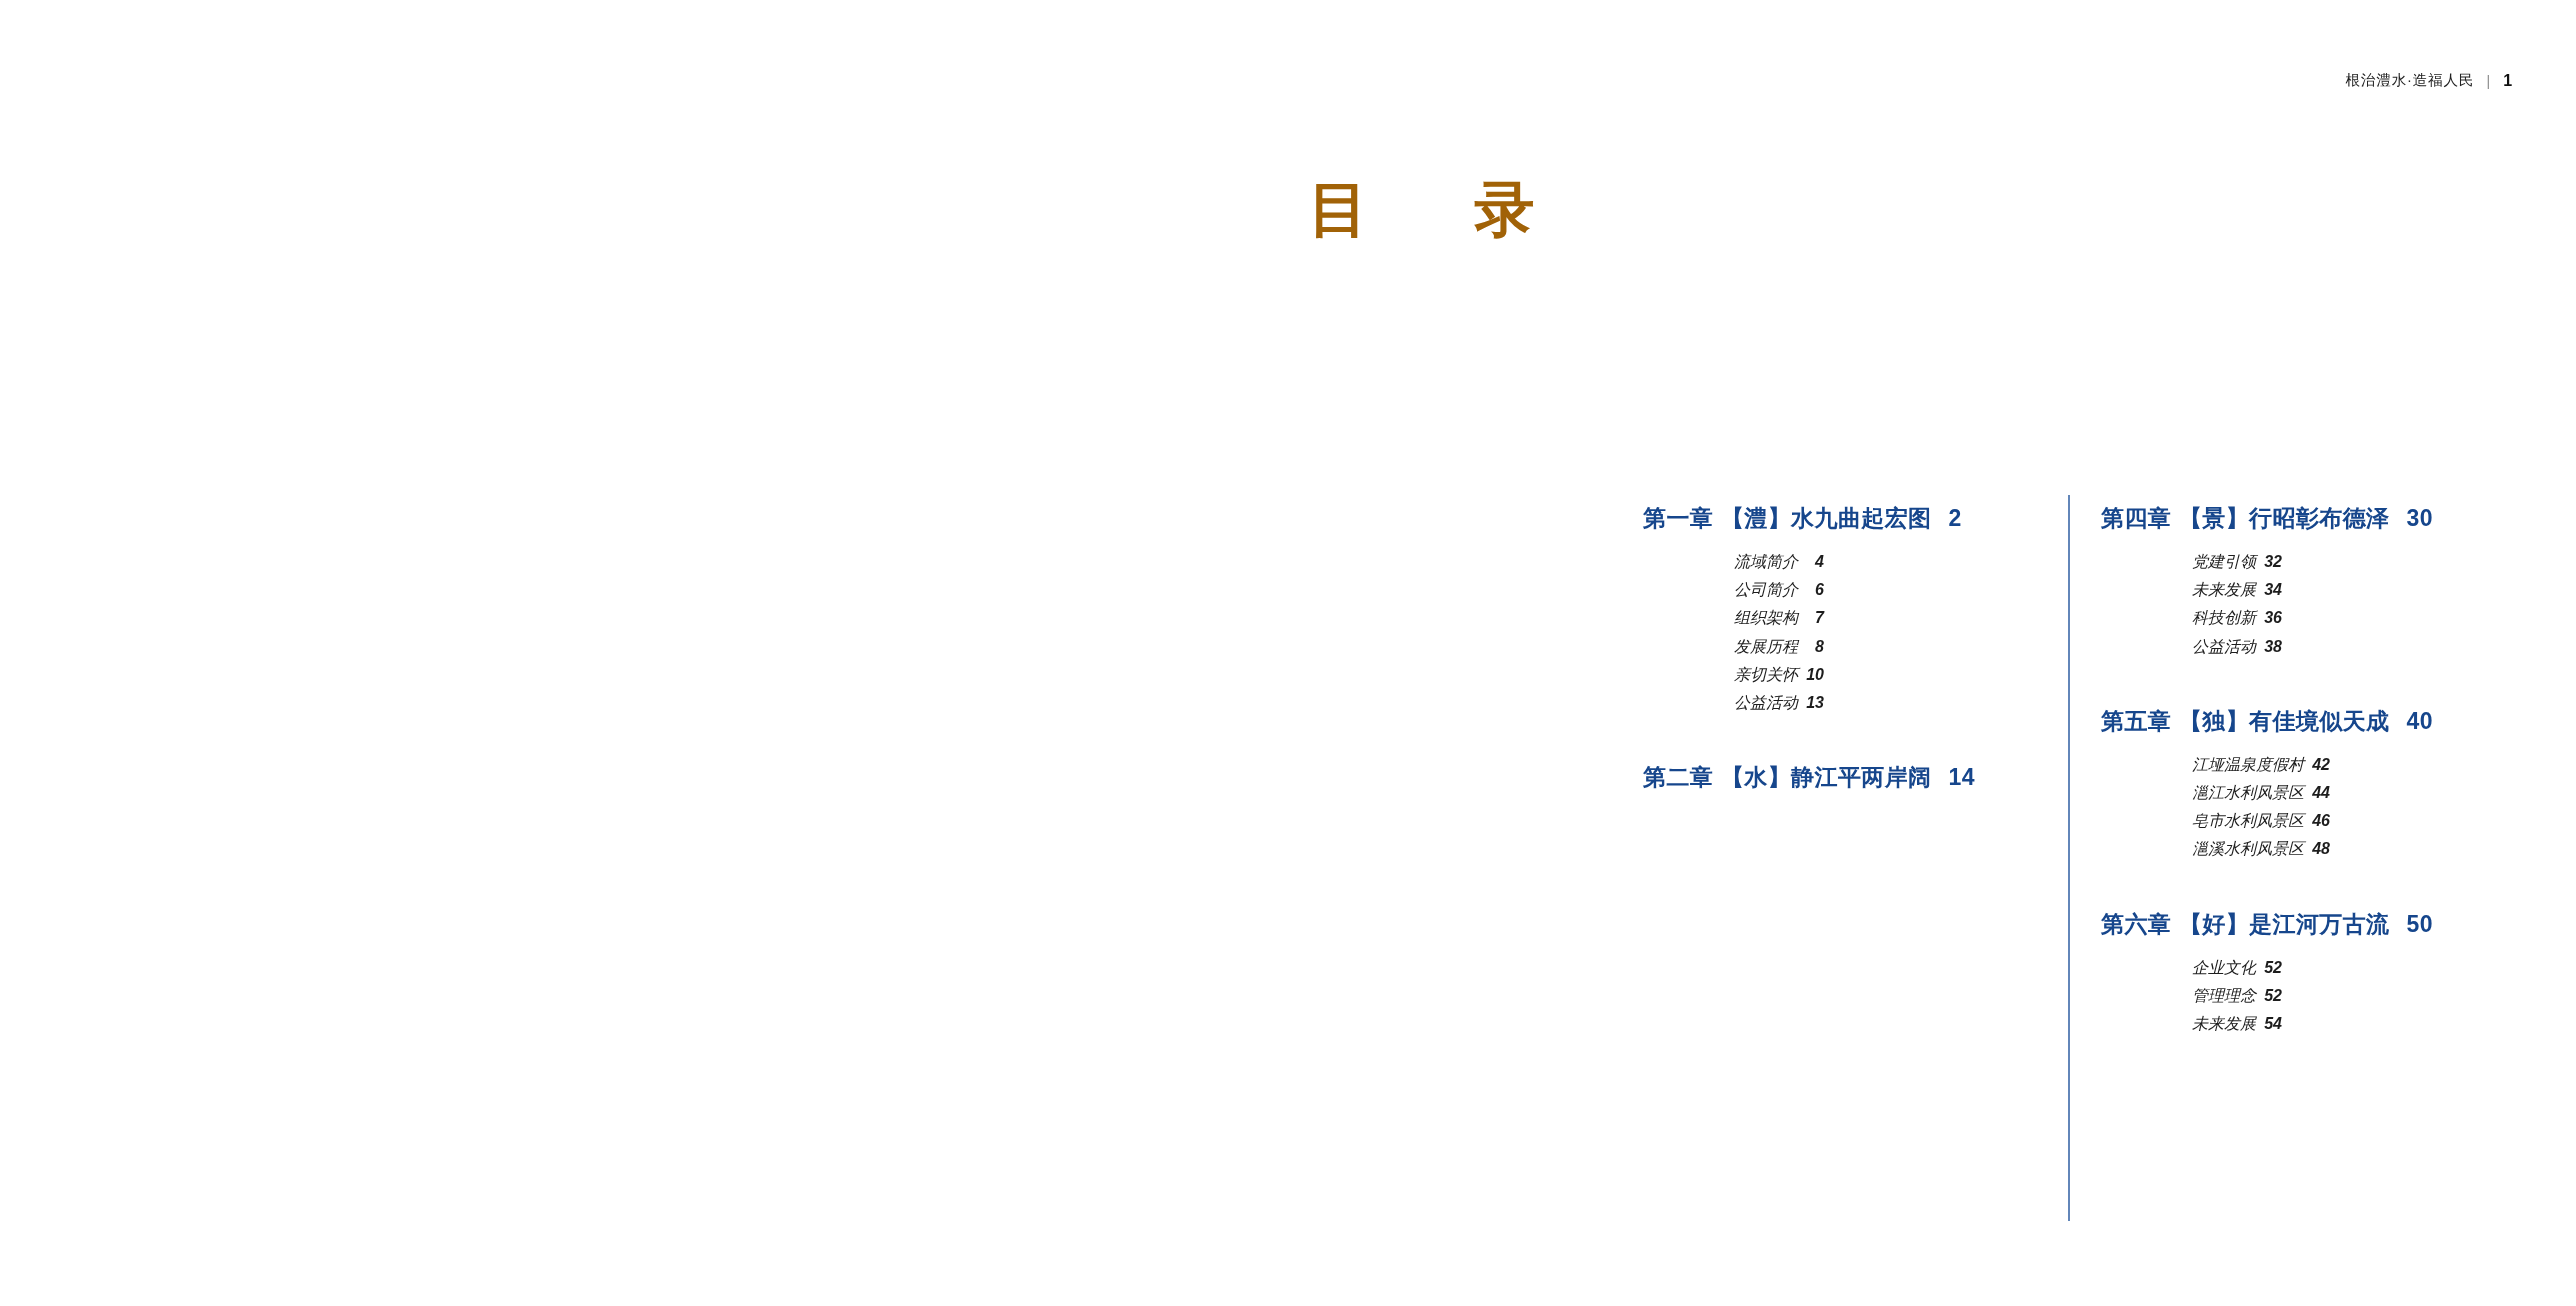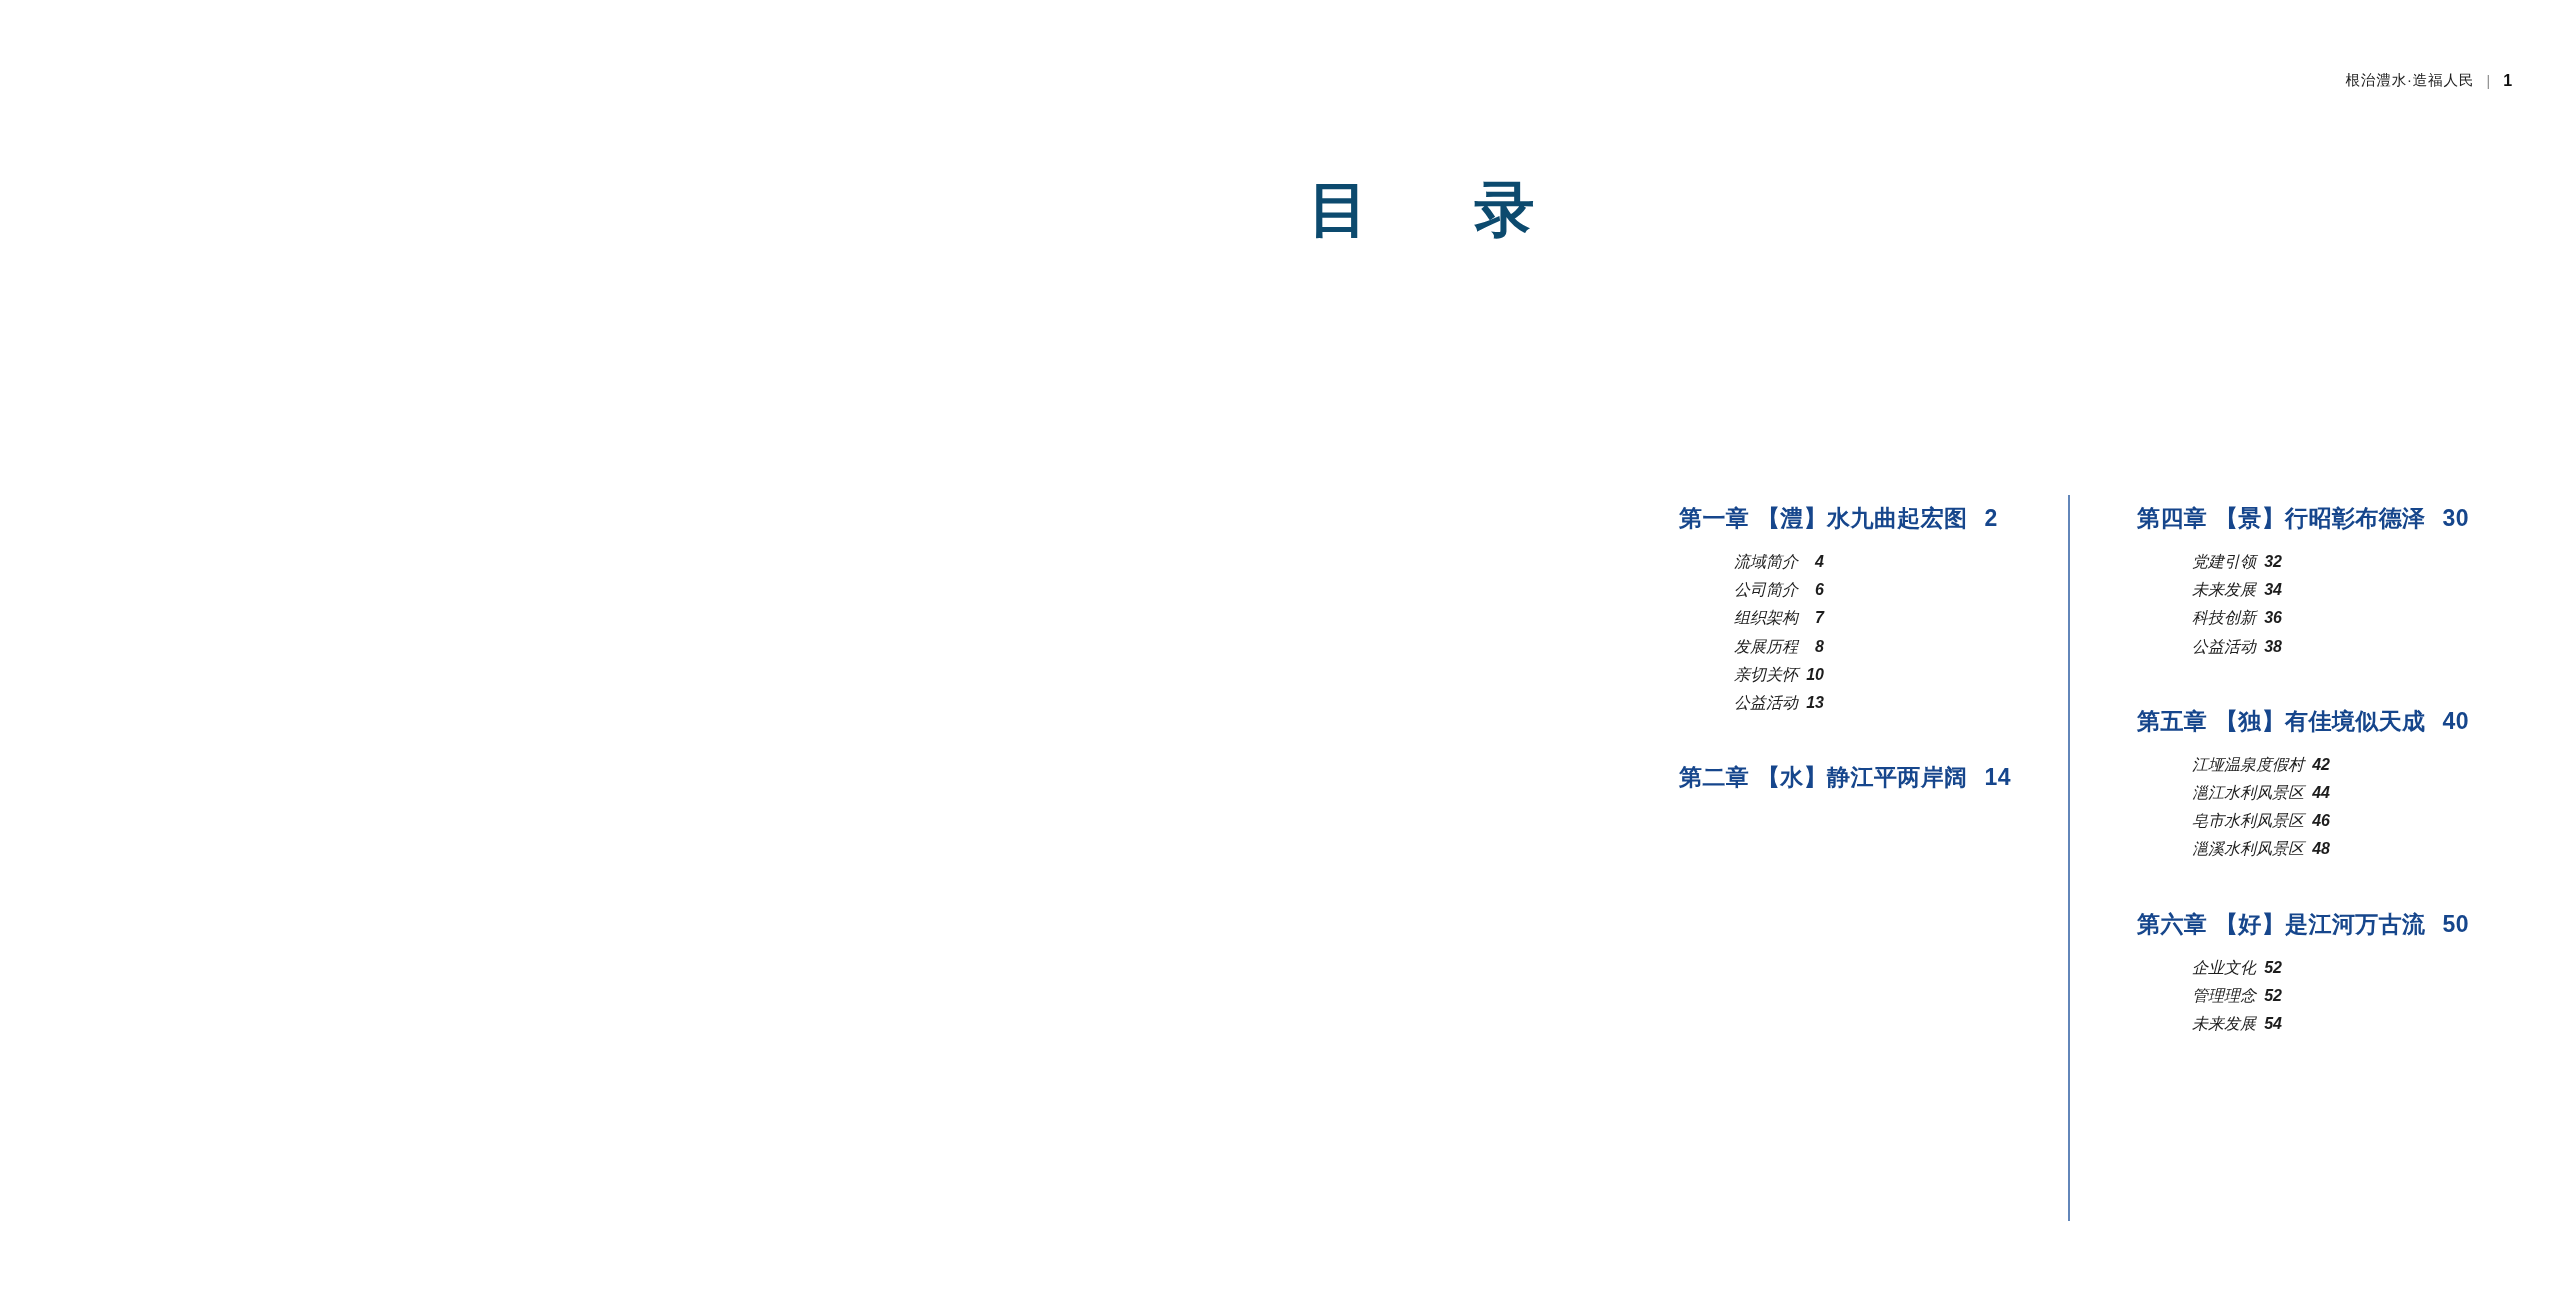--- a/index.html
+++ b/index.html
@@ -48,21 +48,21 @@
     font-size: 16px;
     font-weight: 700;
   }
 
   
   .toc-title {
     position: absolute;
     left: 1433px;
     top: 170px;
     transform: translateX(-50%);
-    color: #0c4a6e;
+    color: #a16207;
     font-size: 60px;
     font-weight: 700;
     letter-spacing: 23px;
     white-space: nowrap;
     font-family: "Liberation Sans", "DejaVu Sans", sans-serif;
   }
 
   
   .columns {
     position: absolute;
@@ -99,21 +99,20 @@
   .chapter-head {
     display: flex;
     align-items: baseline;
     justify-content: flex-start;
     color: #16468c;
     font-weight: 700;
     font-size: 23px;
     letter-spacing: 0.4px;
     white-space: nowrap;
     margin-bottom: 14px;
-    margin-left: 36px;
   }
   .chapter-head .ch-label { margin-right: 7.7px; }
   .chapter-head .ch-name { margin-right: 17px; }
   .chapter-head .ch-page { font-size: 23px; font-weight: 700; }
 
   .entries {
     margin-left: 91px;
     width: 276px;
   }
   .entry {

